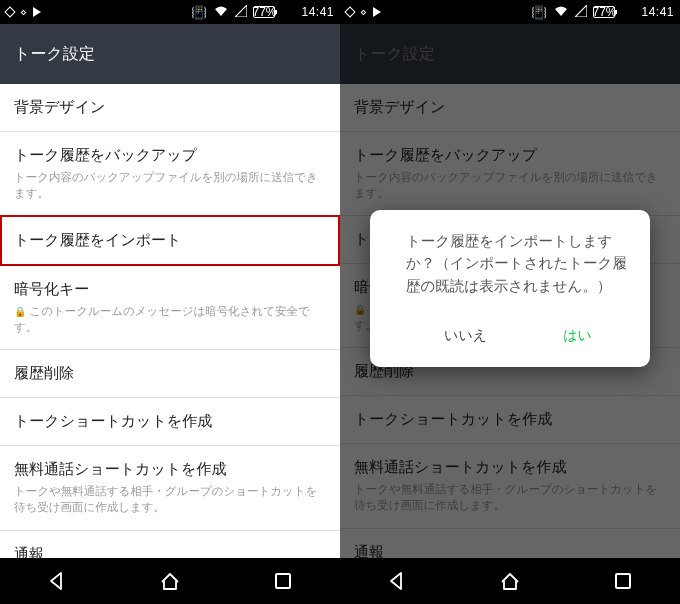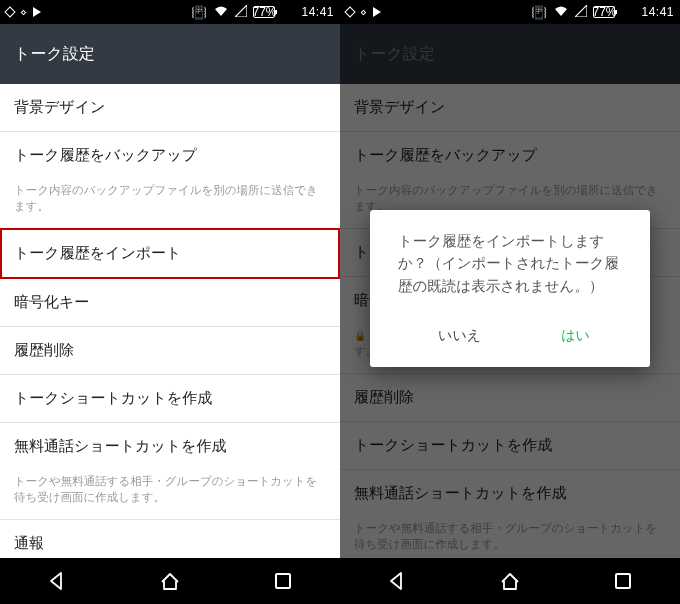--- a/index.html
+++ b/index.html
@@ -52,21 +52,21 @@
     font-size: 16px;
   }
 
   .list { flex: 1; background: #fff; overflow: hidden; }
   .item {
     padding: 14px 14px;
     border-bottom: 1px solid #e2e2e2;
     font-family: Liberation Serif, serif;
   }
   .item .title { font-size: 15px; color: #222; }
-  .item .sub { font-size: 11.5px; color: #9a9a9a; margin-top: 17px; line-height: 1.4; }
+  .item .sub { font-size: 11.5px; color: #9a9a9a; margin-top: 4px; line-height: 1.4; }
   .item .sub .lock { margin-right: 3px; font-size: 10px; color:#bbb; }
   .item.highlight { border: 2px solid #c00000; padding: 14px 12px; margin-top:-1px; }
 
   .navbar {
     height: 46px;
     background: #000;
     display: flex;
     align-items: center;
     justify-content: space-around;
   }
@@ -78,23 +78,23 @@
     position: absolute; inset: 0;
     background: rgba(0,0,0,0.60);
     pointer-events: none;
   }
   .phone.right .appbar { color: #888; }
   .dialog {
     position: absolute;
     left: 30px; right: 30px;
     top: 210px;
     background: #fff;
-    border-radius: 3px;
+    border-radius: 10px;
     box-shadow: 0 6px 24px rgba(0,0,0,0.5);
-    padding: 20px 20px 8px 28px;
+    padding: 20px 20px 8px 36px;
   }
   .dialog .msg { font-size: 14.5px; color: #555; line-height: 1.55; }
   .dialog .btnrow { display:flex; justify-content: space-around; margin-top: 22px; padding-bottom: 6px; }
   .dialog .dbtn { font-size: 14px; padding: 8px 10px; color:#444; }
   .dialog .dbtn.yes { color: #0fbf4f; }
 
   .phone.right .statusbar { background:#000; }
   .phone.right .navbar { position:relative; z-index:5; }
   .phone.right .dialog { z-index:6; }
   .phone.right .dim { top:24px; bottom:46px; }
@@ -139,20 +139,21 @@
     </div>
     <div class="item">
       <div class="title">トーク履歴をバックアップ</div>
       <div class="sub">トーク内容のバックアップファイルを別の場所に送信できます。</div>
     </div>
     <div class="item highlight">
       <div class="title">トーク履歴をインポート</div>
     </div>
     <div class="item">
       <div class="title">暗号化キー</div>
+      <div class="sub"><span class="lock">🔒</span><span>このトークルームのメッセージは暗号化されて安全です。</span></div>
     </div>
     <div class="item">
       <div class="title">履歴削除</div>
     </div>
     <div class="item">
       <div class="title">トークショートカットを作成</div>
     </div>
     <div class="item">
       <div class="title">無料通話ショートカットを作成</div>
       <div class="sub">トークや無料通話する相手・グループのショートカットを待ち受け画面に作成します。</div>

